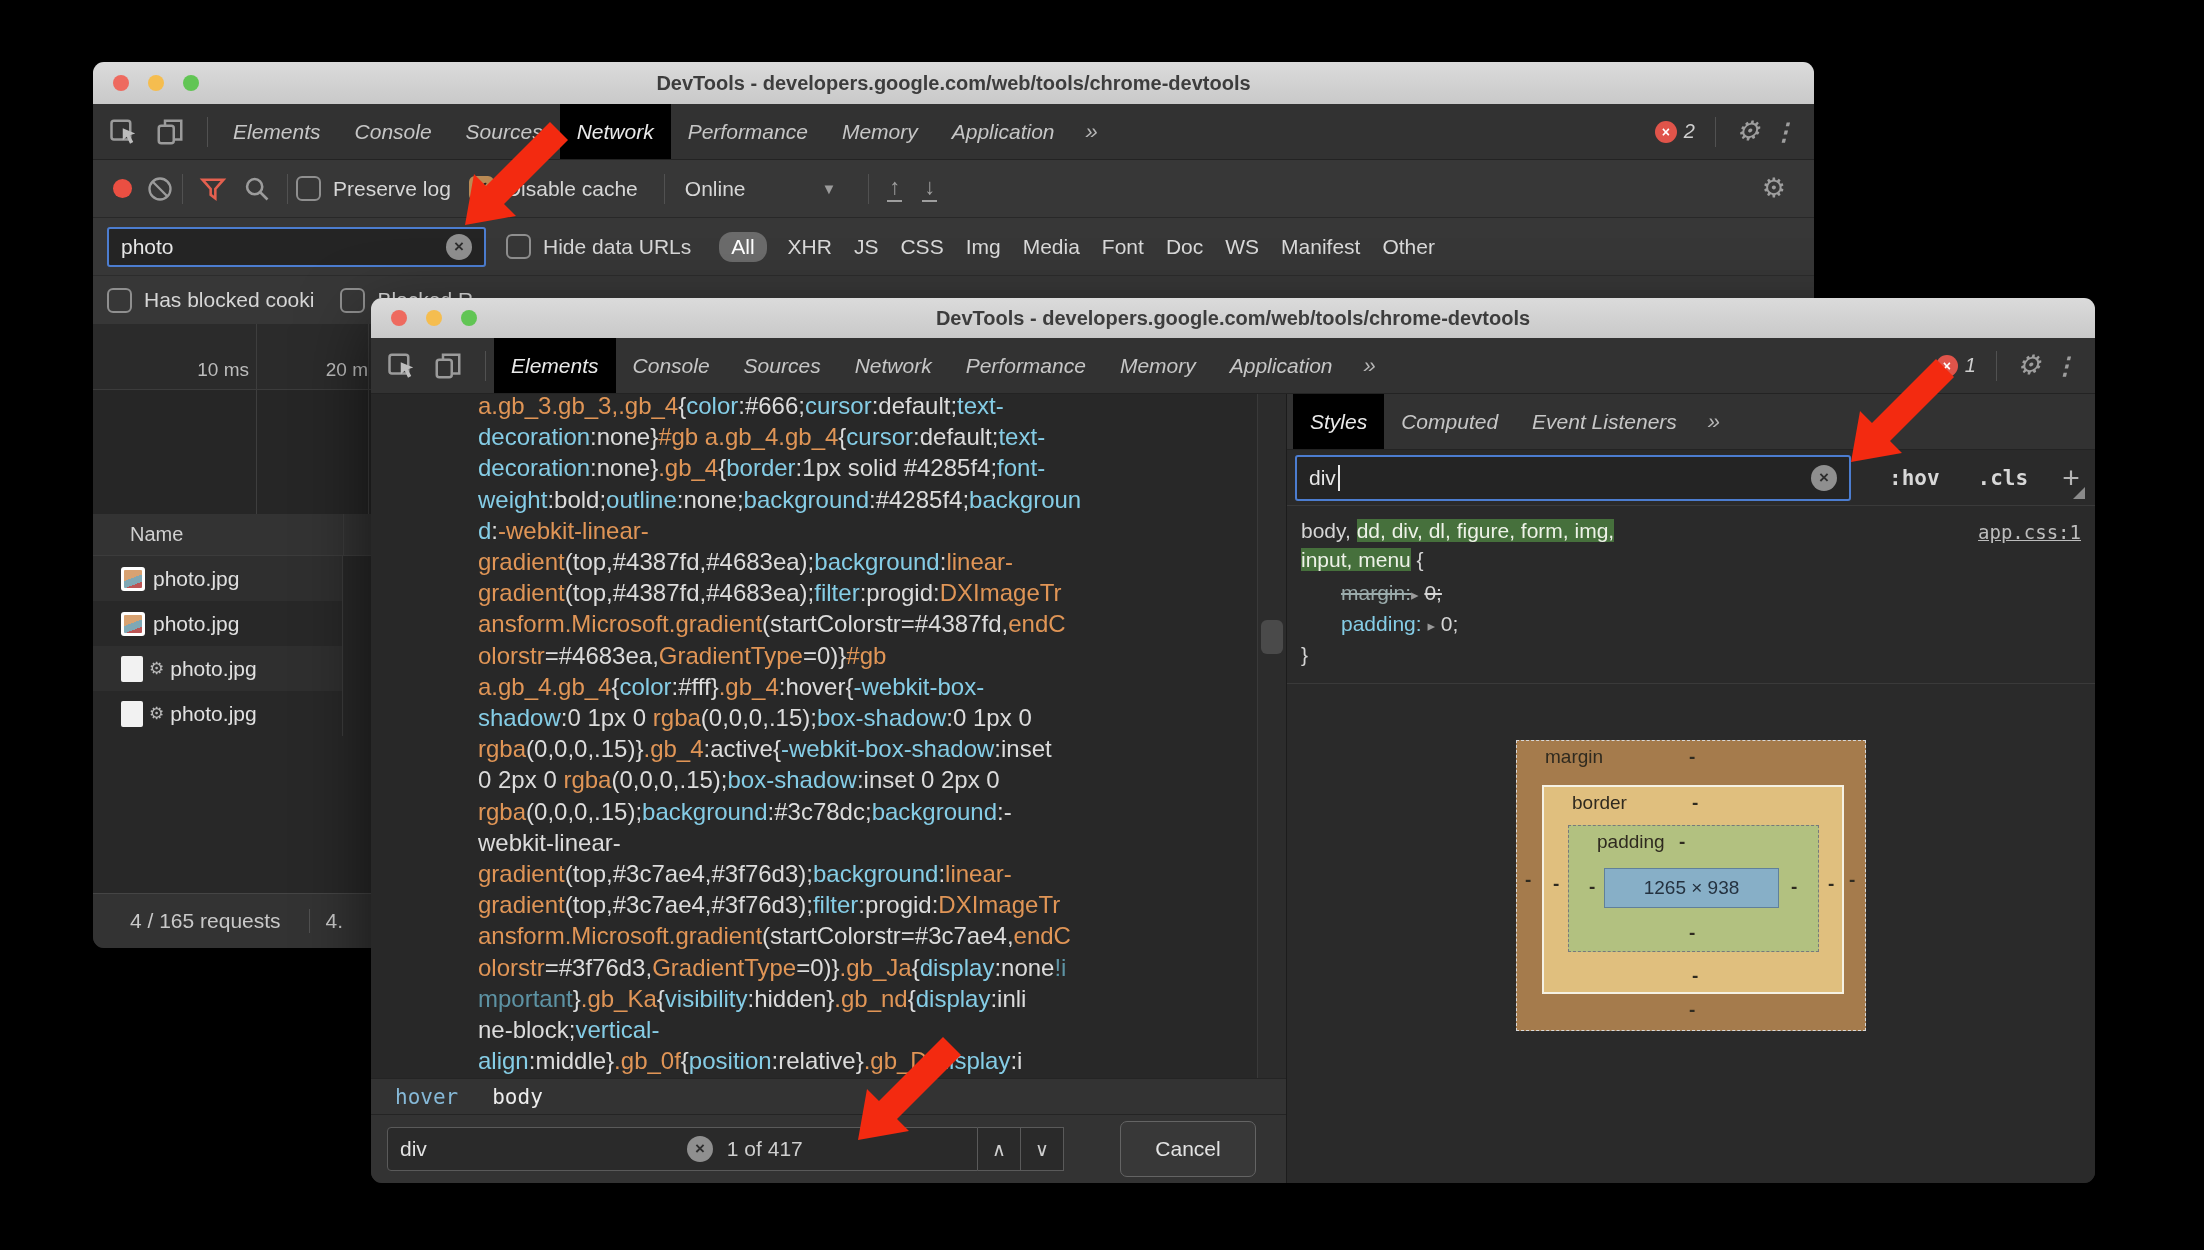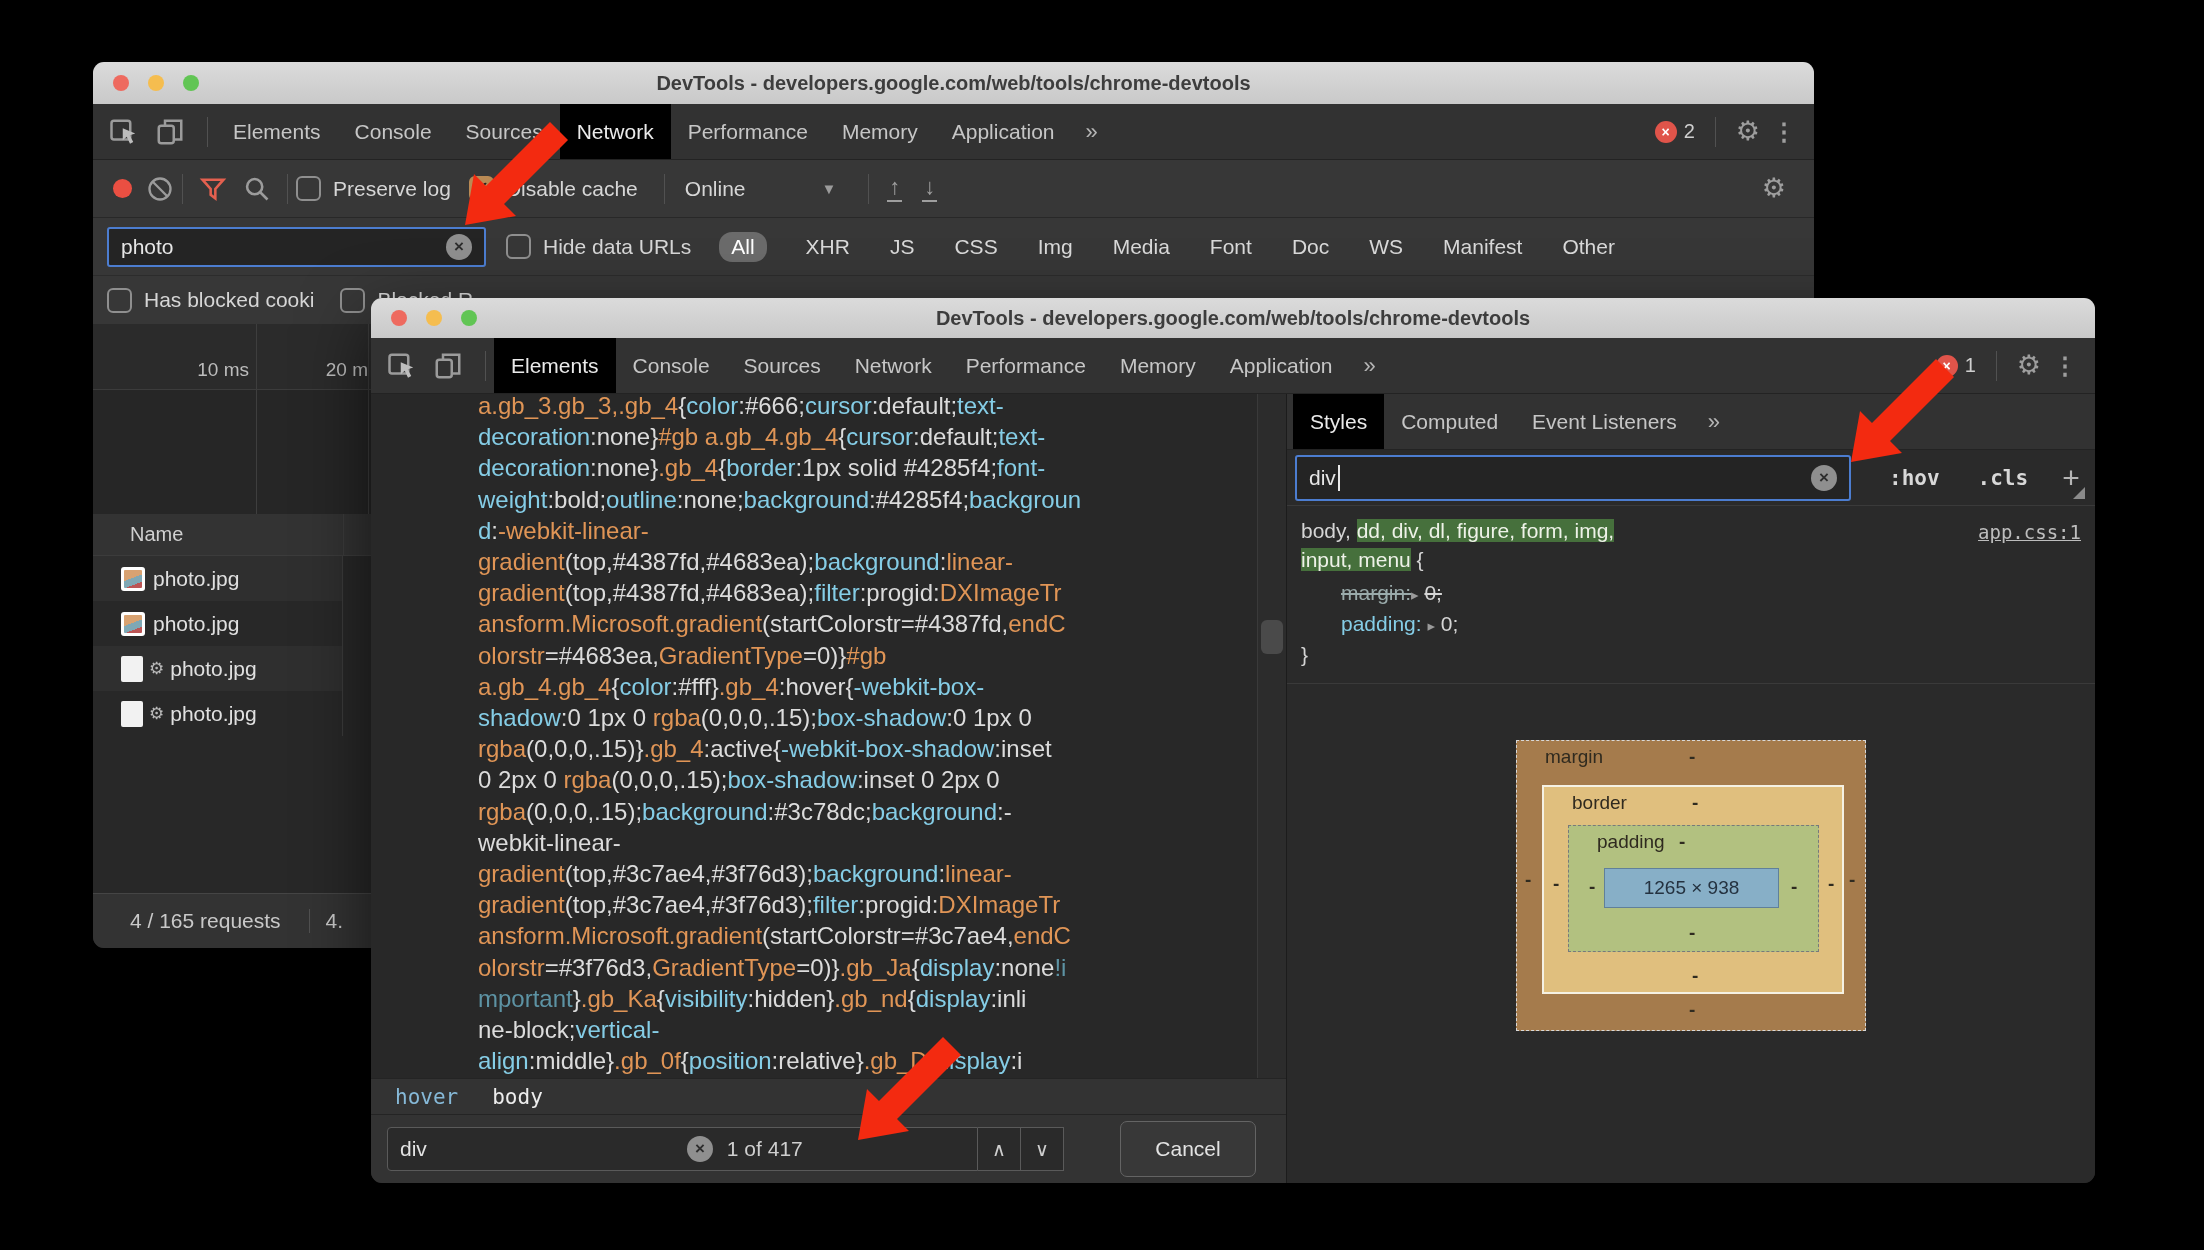--- a/index.html
+++ b/index.html
@@ -3,21 +3,21 @@
 <meta charset="utf-8">
 <style>
   html,body{margin:0;padding:0;background:#000;}
   *{box-sizing:border-box;font-family:"Liberation Sans",sans-serif;}
   #canvas{position:relative;width:2204px;height:1250px;background:#000;overflow:hidden;}
   .window{position:absolute;border-radius:11px;overflow:hidden;background:#282828;box-shadow:0 24px 70px rgba(0,0,0,.6);}
   .titlebar{height:42px;background:linear-gradient(#dbdbdb,#c9c9c9);display:flex;align-items:center;justify-content:center;position:relative;font-size:20px;color:#3d3d3d;font-weight:700;}
   .lights{position:absolute;left:20px;top:13px;display:flex;gap:19px;}
   .light{width:16px;height:16px;border-radius:50%;}
   .l-red{background:#ee6a5f;}.l-yellow{background:#f5bd4f;}.l-green{background:#61c554;}
-  .tabrow{height:56px;background:#323232;display:flex;align-items:stretch;border-bottom:1px solid #232323;position:relative;}
+  .tabrow{height:56px;background:#323232;display:flex;align-items:stretch;border-bottom:1px solid #232323;position:relative;font-style:italic;}
   .paneicons{display:flex;align-items:center;gap:16px;padding:0 14px 0 16px;}
   .vsep{width:1px;height:30px;background:#515151;align-self:center;margin:0 8px;}
   .tab{display:flex;align-items:center;padding:0 17px;color:#c6c6c6;font-size:21px;cursor:default;}
   .tab.active{background:#000;color:#eaeaea;}
   .tab-more{display:flex;align-items:center;padding:0 14px;color:#b5b5b5;font-size:22px;}
   .tr-right{margin-left:auto;display:flex;align-items:center;gap:12px;padding-right:18px;}
   .errbadge{display:flex;align-items:center;gap:7px;color:#cfcfcf;font-size:20px;}
   .errdot{width:22px;height:22px;border-radius:50%;background:#e0544a;color:#fff;font-size:14px;display:flex;align-items:center;justify-content:center;font-weight:700;}
   .gear{font-size:27px;color:#9e9e9e;line-height:1;}
   .kebab{font-size:24px;color:#9e9e9e;line-height:1;font-weight:700;letter-spacing:0;}
@@ -162,21 +162,21 @@
       <div class="gear" style="margin-left:auto;margin-right:14px;">⚙</div>
     </div>
 
     <div class="filterrow">
       <div class="textinput" style="width:379px;height:40px;">
         <span>photo</span>
         <div class="clearcirc">×</div>
       </div>
       <div class="checkbox" style="margin-left:20px;"></div>
       <span class="tool-label">Hide data URLs</span>
-      <div style="display:flex;align-items:center;gap:18px;">
+      <div style="display:flex;align-items:center;">
           <span class="pill">All</span>
           <span class="ftype">XHR</span>
           <span class="ftype">JS</span>
           <span class="ftype">CSS</span>
           <span class="ftype">Img</span>
           <span class="ftype">Media</span>
           <span class="ftype">Font</span>
           <span class="ftype">Doc</span>
           <span class="ftype">WS</span>
           <span class="ftype">Manifest</span>

